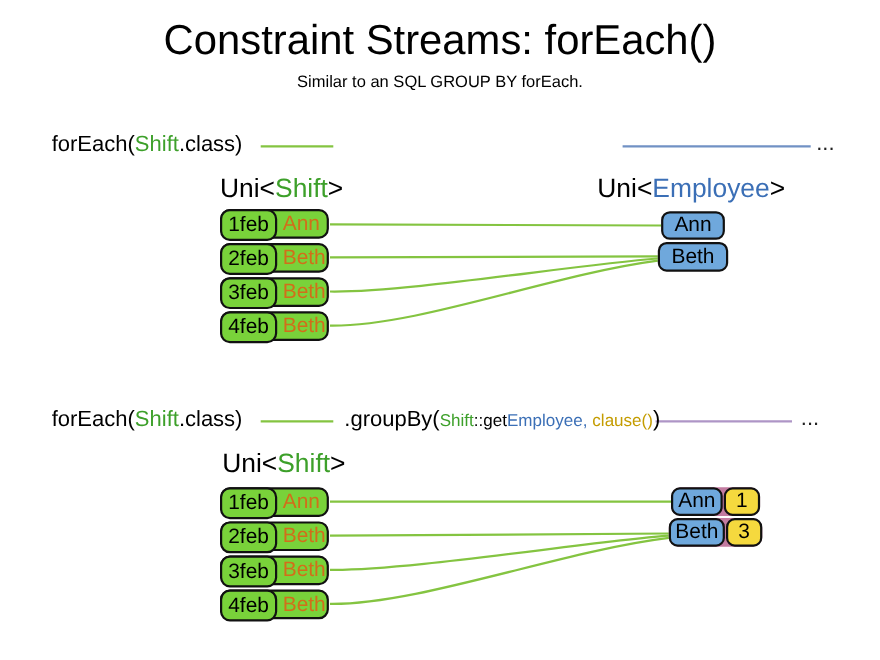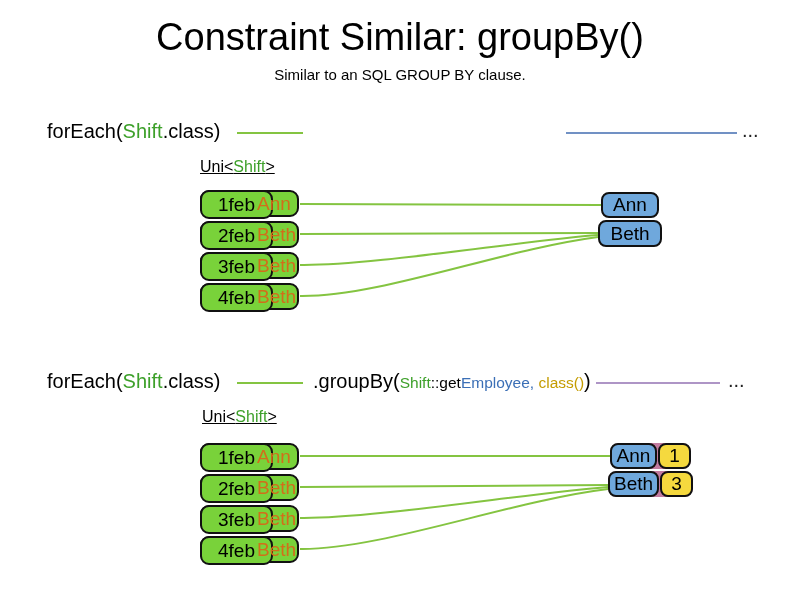--- a/index.html
+++ b/index.html
@@ -12,28 +12,28 @@
   .subtitle { position:absolute; top:66px; left:0; width:100%; text-align:center;
     font-size:15px; color:#000; }
 
   .code-chunk { position:absolute; font-size:20px; white-space:nowrap; color:#000;text-align:center; }
   .code-chunk .t-green { color:var(--green-text); }
   .code-chunk .t-blue  { color:var(--blue-text); }
   .code-chunk .t-gold  { color:var(--gold-text); }
   .code-chunk .arg { font-size:15.5px; }
   .ellipsis { position:absolute; font-size:20px; color:#222; }
 
-  .type-label { position:absolute; font-size:16px; white-space:nowrap; color:#000;text-decoration:underline; }
+  .type-label { position:absolute; font-size:24px; white-space:nowrap; color:#000; }
   .type-label .t-green { color:var(--green-text); }
   .type-label .t-blue  { color:var(--blue-text); }
   .type-label .t-gold  { color:var(--gold-text); }
 
   .shift-row { box-sizing:border-box; position:absolute; left:200px; width:99px; height:27px;
     background:var(--box-green); border:2px solid var(--border-dark); border-radius:9px; }
-  .shift-date { box-sizing:border-box; position:absolute; left:-2px; top:-2px; width:73px; height:29px;
+  .shift-date { box-sizing:border-box; position:absolute; left:-2px; top:-2px; width:52px; height:29px;
     background:var(--box-green); border:2px solid var(--border-dark); border-radius:9px;
     text-align:center; font-size:19px; line-height:25px; color:#000; }
   .shift-emp { position:absolute; left:55px; top:1px; font-size:19px; line-height:22px;
     color:var(--orange-text); }
 
   .emp-box { box-sizing:border-box; position:absolute; background:var(--box-blue);
     border:2px solid var(--border-dark); border-radius:8px; font-size:19px;
     text-align:center; color:#000; }
 
   .pair { position:absolute; background:var(--pair-pink); border-radius:9px;
@@ -47,22 +47,22 @@
   svg.connector-layer path { fill:none; stroke-width:2; }
   .ln-green  { stroke:var(--line-green); }
   .ln-blue   { stroke:var(--line-blue); }
   .ln-purple { stroke:var(--line-purple); }
 </style>
 </head>
 <body>
 
 <div class="slide">
 
-  <div class="title">Constraint Similar: groupBy()</div>
-  <div class="subtitle">Similar to an SQL GROUP BY clause.</div>
+  <div class="title">Constraint Streams: forEach()</div>
+  <div class="subtitle">Similar to an SQL GROUP BY forEach.</div>
 
   <svg class="connector-layer" width="800" height="600">
 
     <path class="ln-green" d="M237 133 L303 133"></path>
     <path class="ln-blue" d="M566 133 L737 133"></path>
 
     <path class="ln-green" d="M237 383 L303 383"></path>
     <path class="ln-purple" d="M596 383 L720 383"></path>
 
     <path class="ln-green" d="M300 204 L601 205"></path>
@@ -76,20 +76,21 @@
     <path class="ln-green" d="M300 549 C380 550 510 501 608 489"></path>
   </svg>
 
   <div class="code-chunk" style="left:47px; top:120px;"><span>forEach(</span><span class="t-green">Shift</span><span>.class)</span></div>
 
 
   <div class="ellipsis" style="left:742px; top:119px;">...</div>
 
   <div class="type-label" style="left:200px; top:158px;"><span>Uni&lt;</span><span class="t-green">Shift</span><span>&gt;</span></div>
 
+  <div class="type-label" style="left:543px; top:158px;"><span>Uni&lt;</span><span class="t-blue">Employee</span><span>&gt;</span></div>
 
   <div class="shift-row" style="top:190px;">
     <div class="shift-date">1feb</div>
     <div class="shift-emp">Ann</div>
   </div>
   <div class="shift-row" style="top:221px;">
     <div class="shift-date">2feb</div>
     <div class="shift-emp">Beth</div>
   </div>
   <div class="shift-row" style="top:252px;">
@@ -99,21 +100,21 @@
   <div class="shift-row" style="top:283px;">
     <div class="shift-date">4feb</div>
     <div class="shift-emp">Beth</div>
   </div>
 
   <div class="emp-box" style="left:601px; top:192px; width:58px; height:26px; line-height:22px;">Ann</div>
   <div class="emp-box" style="left:598px; top:220px; width:64px; height:27px; line-height:23px;">Beth</div>
 
   <div class="code-chunk" style="left:47px; top:370px;"><span>forEach(</span><span class="t-green">Shift</span><span>.class)</span></div>
 
-  <div class="code-chunk" style="left:313px; top:370px;"><span>.groupBy(</span><span class="arg t-green">Shift</span><span class="arg">::get</span><span class="arg t-blue">Employee</span><span class="arg t-blue">, </span><span class="arg t-gold">class()</span><span>)</span></div>
+  <div class="code-chunk" style="left:313px; top:370px;"><span>.groupBy(</span><span class="arg t-green">Shift</span><span class="arg">::get</span><span class="arg t-blue">Employee</span><span class="arg t-blue">, </span><span class="arg t-gold">clause()</span><span>)</span></div>
 
   <div class="ellipsis" style="left:728px; top:369px;">...</div>
 
   <div class="type-label" style="left:202px; top:408px;"><span>Uni&lt;</span><span class="t-green">Shift</span><span>&gt;</span></div>
 
 
   <div class="shift-row" style="top:443px;">
     <div class="shift-date">1feb</div>
     <div class="shift-emp">Ann</div>
   </div>

